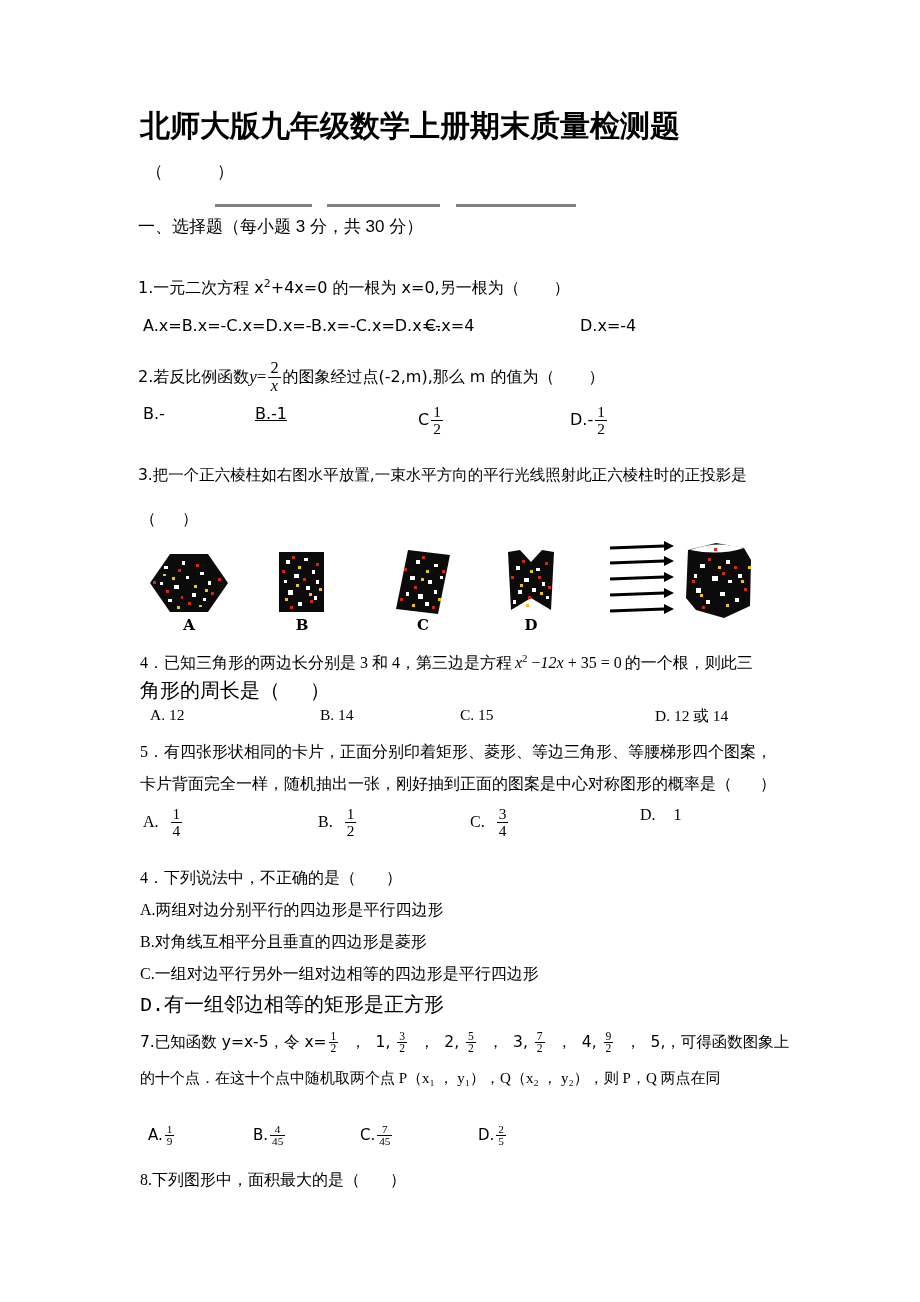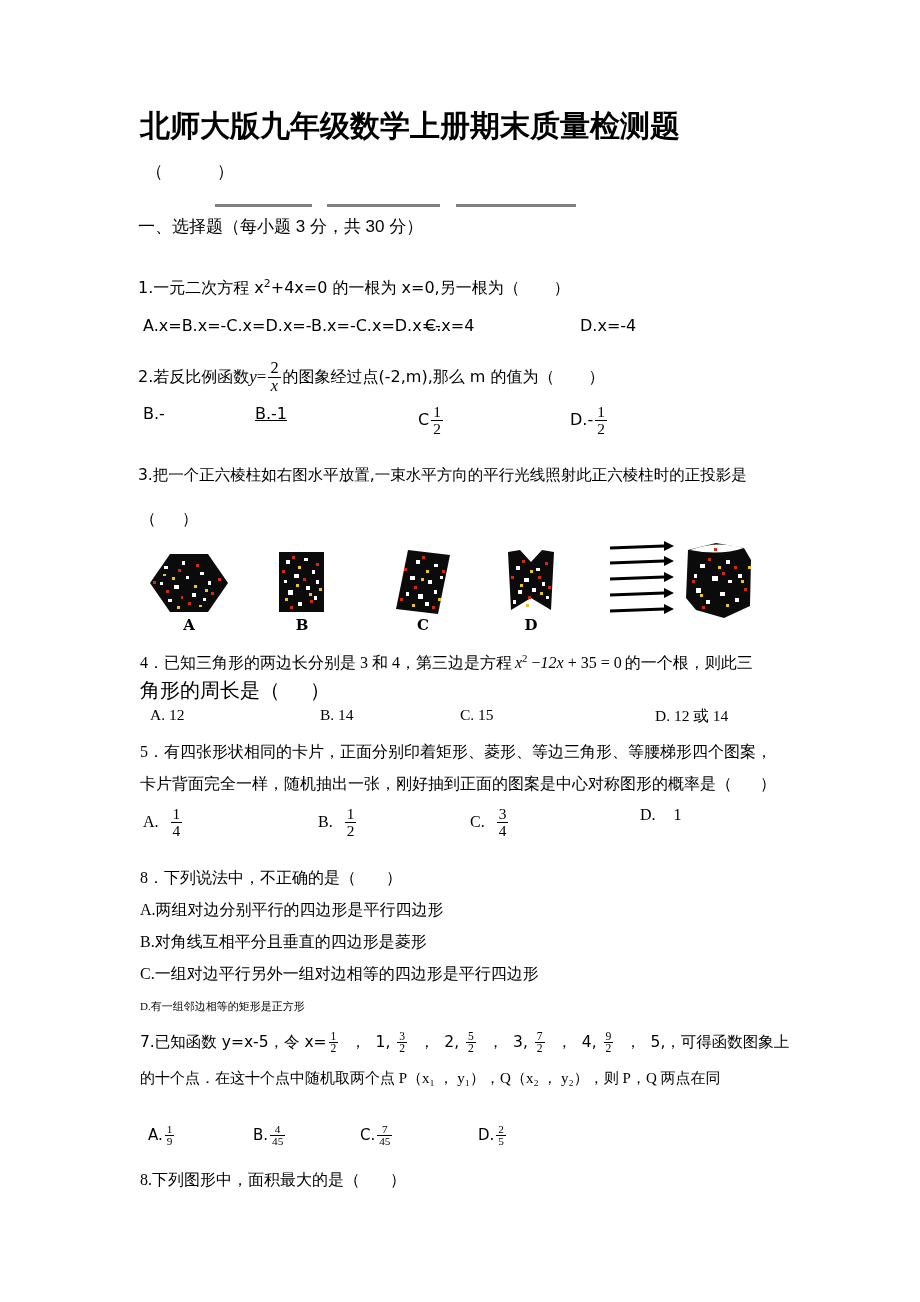--- a/index.html
+++ b/index.html
@@ -389,26 +389,26 @@
   </div>
 
   <div class="opt-row" style="left:0; top:806px; font-size:16px;">
     <span class="opt serif" style="left:143px;"><span>A.</span><span style="display:inline-block;width:10px"></span><span class="frac"><span class="num">1</span><span class="den">4</span></span></span>
     <span class="opt serif" style="left:318px;"><span>B.</span><span style="display:inline-block;width:10px"></span><span class="frac"><span class="num">1</span><span class="den">2</span></span></span>
     <span class="opt serif" style="left:470px;"><span>C.</span><span style="display:inline-block;width:10px"></span><span class="frac"><span class="num">3</span><span class="den">4</span></span></span>
     <span class="opt serif" style="left:640px;"><span>D.</span><span style="display:inline-block;width:18px"></span><span>1</span></span>
   </div>
 
   <div class="qtext serif" style="left:140px; top:866px; font-size:16px;">
-    <span>8．下列说法中，不正确的是（</span><span style="display:inline-block;width:30px"></span><span>）</span>
+    <span>4．下列说法中，不正确的是（</span><span style="display:inline-block;width:30px"></span><span>）</span>
   </div>
   <div class="qtext serif" style="left:140px; top:930px; font-size:16px;">B.对角线互相平分且垂直的四边形是菱形</div>
   <div class="qtext serif" style="left:140px; top:898px; font-size:16px;">A.两组对边分别平行的四边形是平行四边形</div>
   <div class="qtext serif" style="left:140px; top:962px; font-size:16px;">C.一组对边平行另外一组对边相等的四边形是平行四边形</div>
-  <div class="qtext serif" style="left:140px; top:994px; font-size:11px;">D.有一组邻边相等的矩形是正方形</div>
+  <div class="qtext serif" style="left:140px; top:994px; font-size:20px;font-family:Liberation Mono, monospace;">D.有一组邻边相等的矩形是正方形</div>
 
   <div class="qtext sans" style="left:140px; top:1030px; font-size:15.5px;">
     <span>7.已知函数 y=x-5，令 x=</span><span class="frac small serif"><span class="num">1</span><span class="den">2</span></span><span>&nbsp;&nbsp;，&nbsp;&nbsp;1,&nbsp;</span><span class="frac small serif"><span class="num">3</span><span class="den">2</span></span><span>&nbsp;&nbsp;，&nbsp;&nbsp;2,&nbsp;</span><span class="frac small serif"><span class="num">5</span><span class="den">2</span></span><span>&nbsp;&nbsp;，&nbsp;&nbsp;3,&nbsp;</span><span class="frac small serif"><span class="num">7</span><span class="den">2</span></span><span>&nbsp;&nbsp;，&nbsp;&nbsp;4,&nbsp;</span><span class="frac small serif"><span class="num">9</span><span class="den">2</span></span><span>&nbsp;&nbsp;，&nbsp;&nbsp;5,</span><span>，可得函数图象上</span>
   </div>
   <div class="qtext serif" style="left:140px; top:1066px; font-size:15px;">的十个点．在这十个点中随机取两个点 P（x₁  ，  y₁），Q（x₂  ，  y₂），则 P，Q 两点在同</div>
 
   <div class="opt-row" style="left:0; top:1124px; font-size:15px;">
     <span class="opt sans" style="left:148px;"><span>A.</span><span class="frac small serif"><span class="num">1</span><span class="den">9</span></span></span>
     <span class="opt sans" style="left:253px;"><span>B.</span><span class="frac small serif"><span class="num">4</span><span class="den">45</span></span></span>
     <span class="opt sans" style="left:360px;"><span>C.</span><span class="frac small serif"><span class="num">7</span><span class="den">45</span></span></span>

